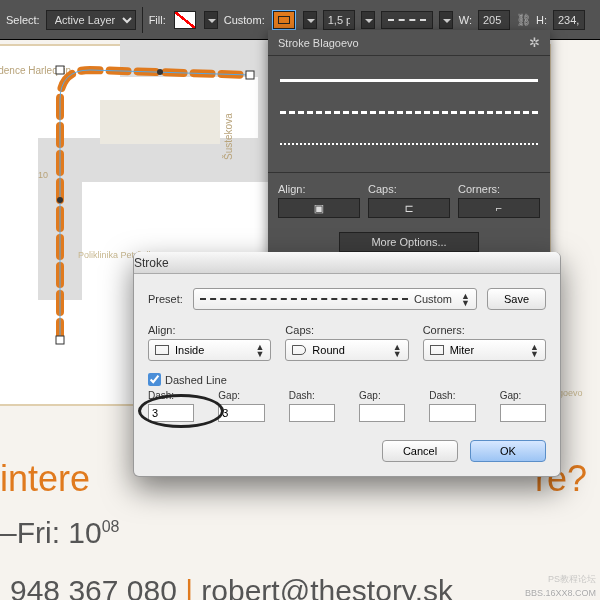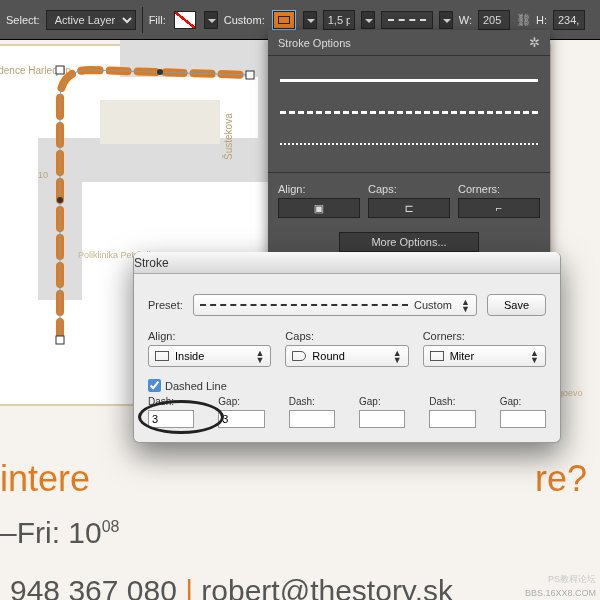--- a/index.html
+++ b/index.html
@@ -36,21 +36,21 @@
 .stroke-opt .dotted span{border-top:2px dotted #fff}
 .stroke-opt .sep2{height:1px;background:#333;margin:4px 0}
 .stroke-opt .row{display:flex;padding:6px 10px;gap:8px}
 .stroke-opt .col{flex:1}
 .stroke-opt .col label{display:block;margin-bottom:3px}
 .stroke-opt .btn-dark{background:#3c3c3c;border:1px solid #222;color:#ddd;height:20px;width:100%;display:flex;align-items:center;justify-content:center;cursor:pointer}
 .stroke-opt .more{padding:8px 10px 12px;display:flex;justify-content:center}
 .stroke-opt .more .btn-dark{width:140px;padding:0 10px}
 .dialog{position:absolute;top:252px;left:133px;width:428px;background:#ededed;border:1px solid #999;border-top:none;box-shadow:0 12px 30px rgba(0,0,0,0.5);border-radius:6px;overflow:hidden}
 .dialog .titlebar{height:22px;background:linear-gradient(#f8f8f8,#d8d8d8);text-align:left;font-size:12px;color:#333;line-height:22px;border-bottom:1px solid #aaa}
-.dialog .body{padding:20px 14px 14px}
+.dialog .body{padding:14px 14px 14px}
 .dialog label{font-size:11px;color:#333}
 .prow{display:flex;align-items:center;gap:10px;margin-bottom:14px}
 .preset-dd{flex:1;height:22px;border:1px solid #999;border-radius:3px;background:linear-gradient(#fff,#eee);display:flex;align-items:center;padding:0 6px;position:relative}
 .preset-dd .dprev{flex:1;border-top:2px dashed #333;margin-right:6px}
 .preset-dd .txt{font-size:11px;color:#333;margin-right:18px}
 .preset-dd .chev{position:absolute;right:6px;top:4px;font-size:9px;color:#333;line-height:7px}
 .mac-btn{height:22px;padding:0 16px;border:1px solid #999;border-radius:4px;background:linear-gradient(#fff,#e6e6e6);font-size:11px;cursor:pointer}
 .mac-btn.primary{background:linear-gradient(#d7e7ff,#9cc4f4);border-color:#5a8ec8}
 .triple{display:flex;gap:14px;margin-bottom:12px}
 .triple .c{flex:1}
@@ -118,21 +118,21 @@
     <circle cx="160" cy="32" r="3" fill="#333"></circle>
     <text x="38" y="138" font-size="9" fill="#b8a37a">10</text>
   </svg>
   <div class="txt-big"><span>u intere</span><span style="position:absolute;left:565px">re?</span></div>
   <div class="txt-hours"><span>–Fri: 10</span><sup>08</sup></div>
   <div class="txt-phone"><span>948 367 080</span> <span class="bar">|</span> <span>robert@thestory.sk</span></div>
 </div>
 
 <div class="stroke-opt">
   <div class="hdr">
-    <span>Stroke Options</span>
+    <span>Stroke Blagoevo</span>
     <span class="gear">✲</span>
   </div>
   <div class="lines">
     <div class="line solid">
         <span></span>
       </div>
     <div class="line dashed">
         <span></span>
       </div>
     <div class="line dotted">
@@ -203,17 +203,21 @@
     </div>
     <div class="dash-fields">
       <div class="ring"></div>
       <div class="f"><label>Dash:</label><input value="3" style=""></div>
       <div class="f"><label>Gap:</label><input value="3" style=""></div>
       <div class="f"><label>Dash:</label><input value="" style=""></div>
       <div class="f"><label>Gap:</label><input value="" style=""></div>
       <div class="f"><label>Dash:</label><input value="" style=""></div>
       <div class="f"><label>Gap:</label><input value="" style=""></div>
     </div>
+    <div class="btns">
+      <button class="mac-btn">Cancel</button>
+      <button class="mac-btn primary">OK</button>
+    </div>
   </div>
 </div>
 
 <div class="watermark2">PS教程论坛</div>
 <div class="watermark">BBS.16XX8.COM</div>
 
 </body></html>

